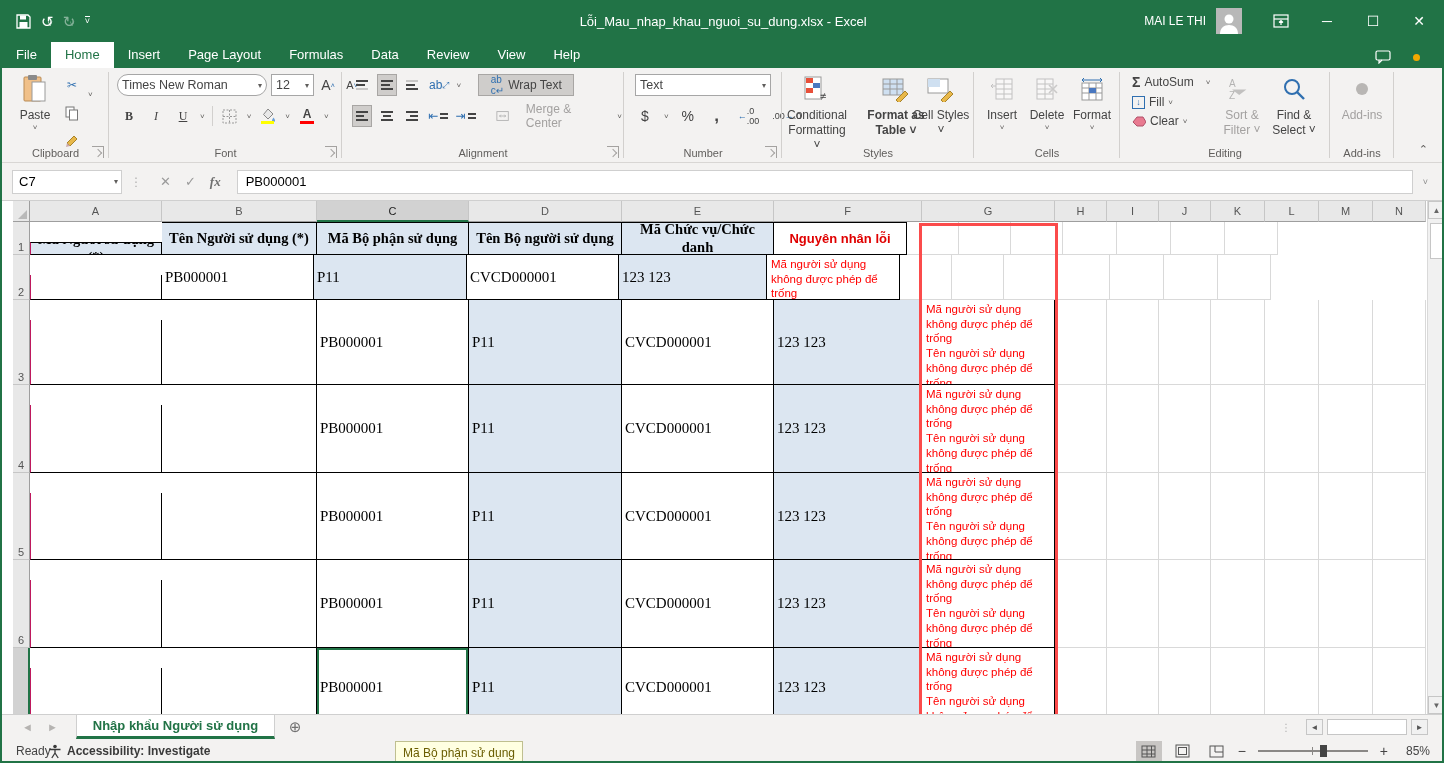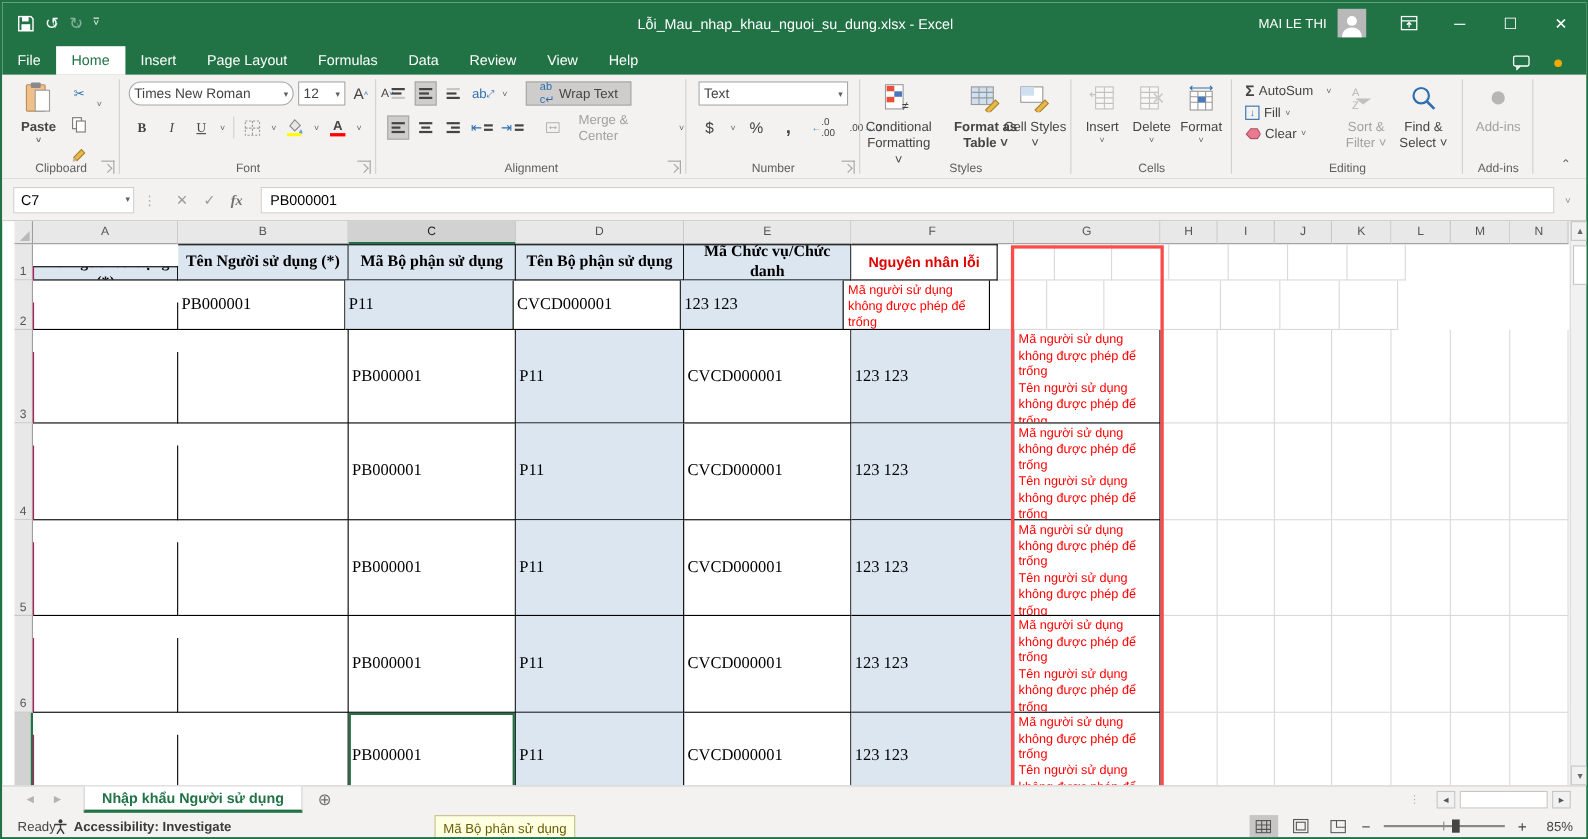--- a/index.html
+++ b/index.html
@@ -170,21 +170,21 @@
           <rect x="1" y="1" width="14" height="9" rx="1.5" fill="none" stroke="#fff" stroke-width="1.2"></rect>
           <path d="M4 10l0 3 3-3" fill="none" stroke="#fff" stroke-width="1.2"></path>
         </svg>
       <span class="orange-dot"></span>
     </span>
   </div>
 
   <div class="ribbon">
 
     <div class="rgroup" style="left:0;width:107px;">
-      <div class="bigbtn" style="left:12px;width:42px;font-weight:bold;">
+      <div class="bigbtn" style="left:12px;width:42px;">
         <span class="bicon">
           <svg width="26" height="30" viewBox="0 0 26 30">
               <rect x="2" y="3" width="17" height="24" rx="1" fill="#f0c089" stroke="#b98b55"></rect>
               <rect x="6" y="1" width="9" height="5" rx="1" fill="#8a8a8a"></rect>
               <rect x="10" y="8" width="13" height="19" fill="#fff" stroke="#9a9a9a"></rect>
             </svg>
         </span>
         <span>Paste</span>
           <span class="car">˅</span>
       </div>
@@ -512,21 +512,21 @@
         <div class="chc" style="width: 54px;">K</div>
         <div class="chc" style="width: 54px;">L</div>
         <div class="chc" style="width: 54px;">M</div>
         <div class="chc" style="width: 53px;">N</div>
       </div>
       <div class="gr first" style="height: 33px;">
         <div class="rh">1</div>
         <div class="cell c0 th" style="width: 132px;">Mã Người sử dụng (*)</div>
         <div class="cell th" style="width: 155px; text-align: center;">Tên Người sử dụng (*)</div>
         <div class="cell th" style="width: 152px;">Mã Bộ phận sử dụng</div>
-        <div class="cell th" style="width: 153px;">Tên Bộ phận sử dụng</div>
+        <div class="cell th" style="width: 153px;">Tên Bộ người sử dụng</div>
         <div class="cell th" style="width: 152px;">Mã Chức vụ/Chức danh</div>
         <div class="cell th th-g" style="width: 133px;">Nguyên nhân lỗi</div>
         <div class="cell c-empty" style="width: 52px;"></div>
         <div class="cell c-empty" style="width: 52px;"></div>
         <div class="cell c-empty" style="width: 52px;"></div>
         <div class="cell c-empty" style="width: 54px;"></div>
         <div class="cell c-empty" style="width: 54px;"></div>
         <div class="cell c-empty" style="width: 54px;"></div>
         <div class="cell c-empty" style="width: 53px;"></div>
       </div>

